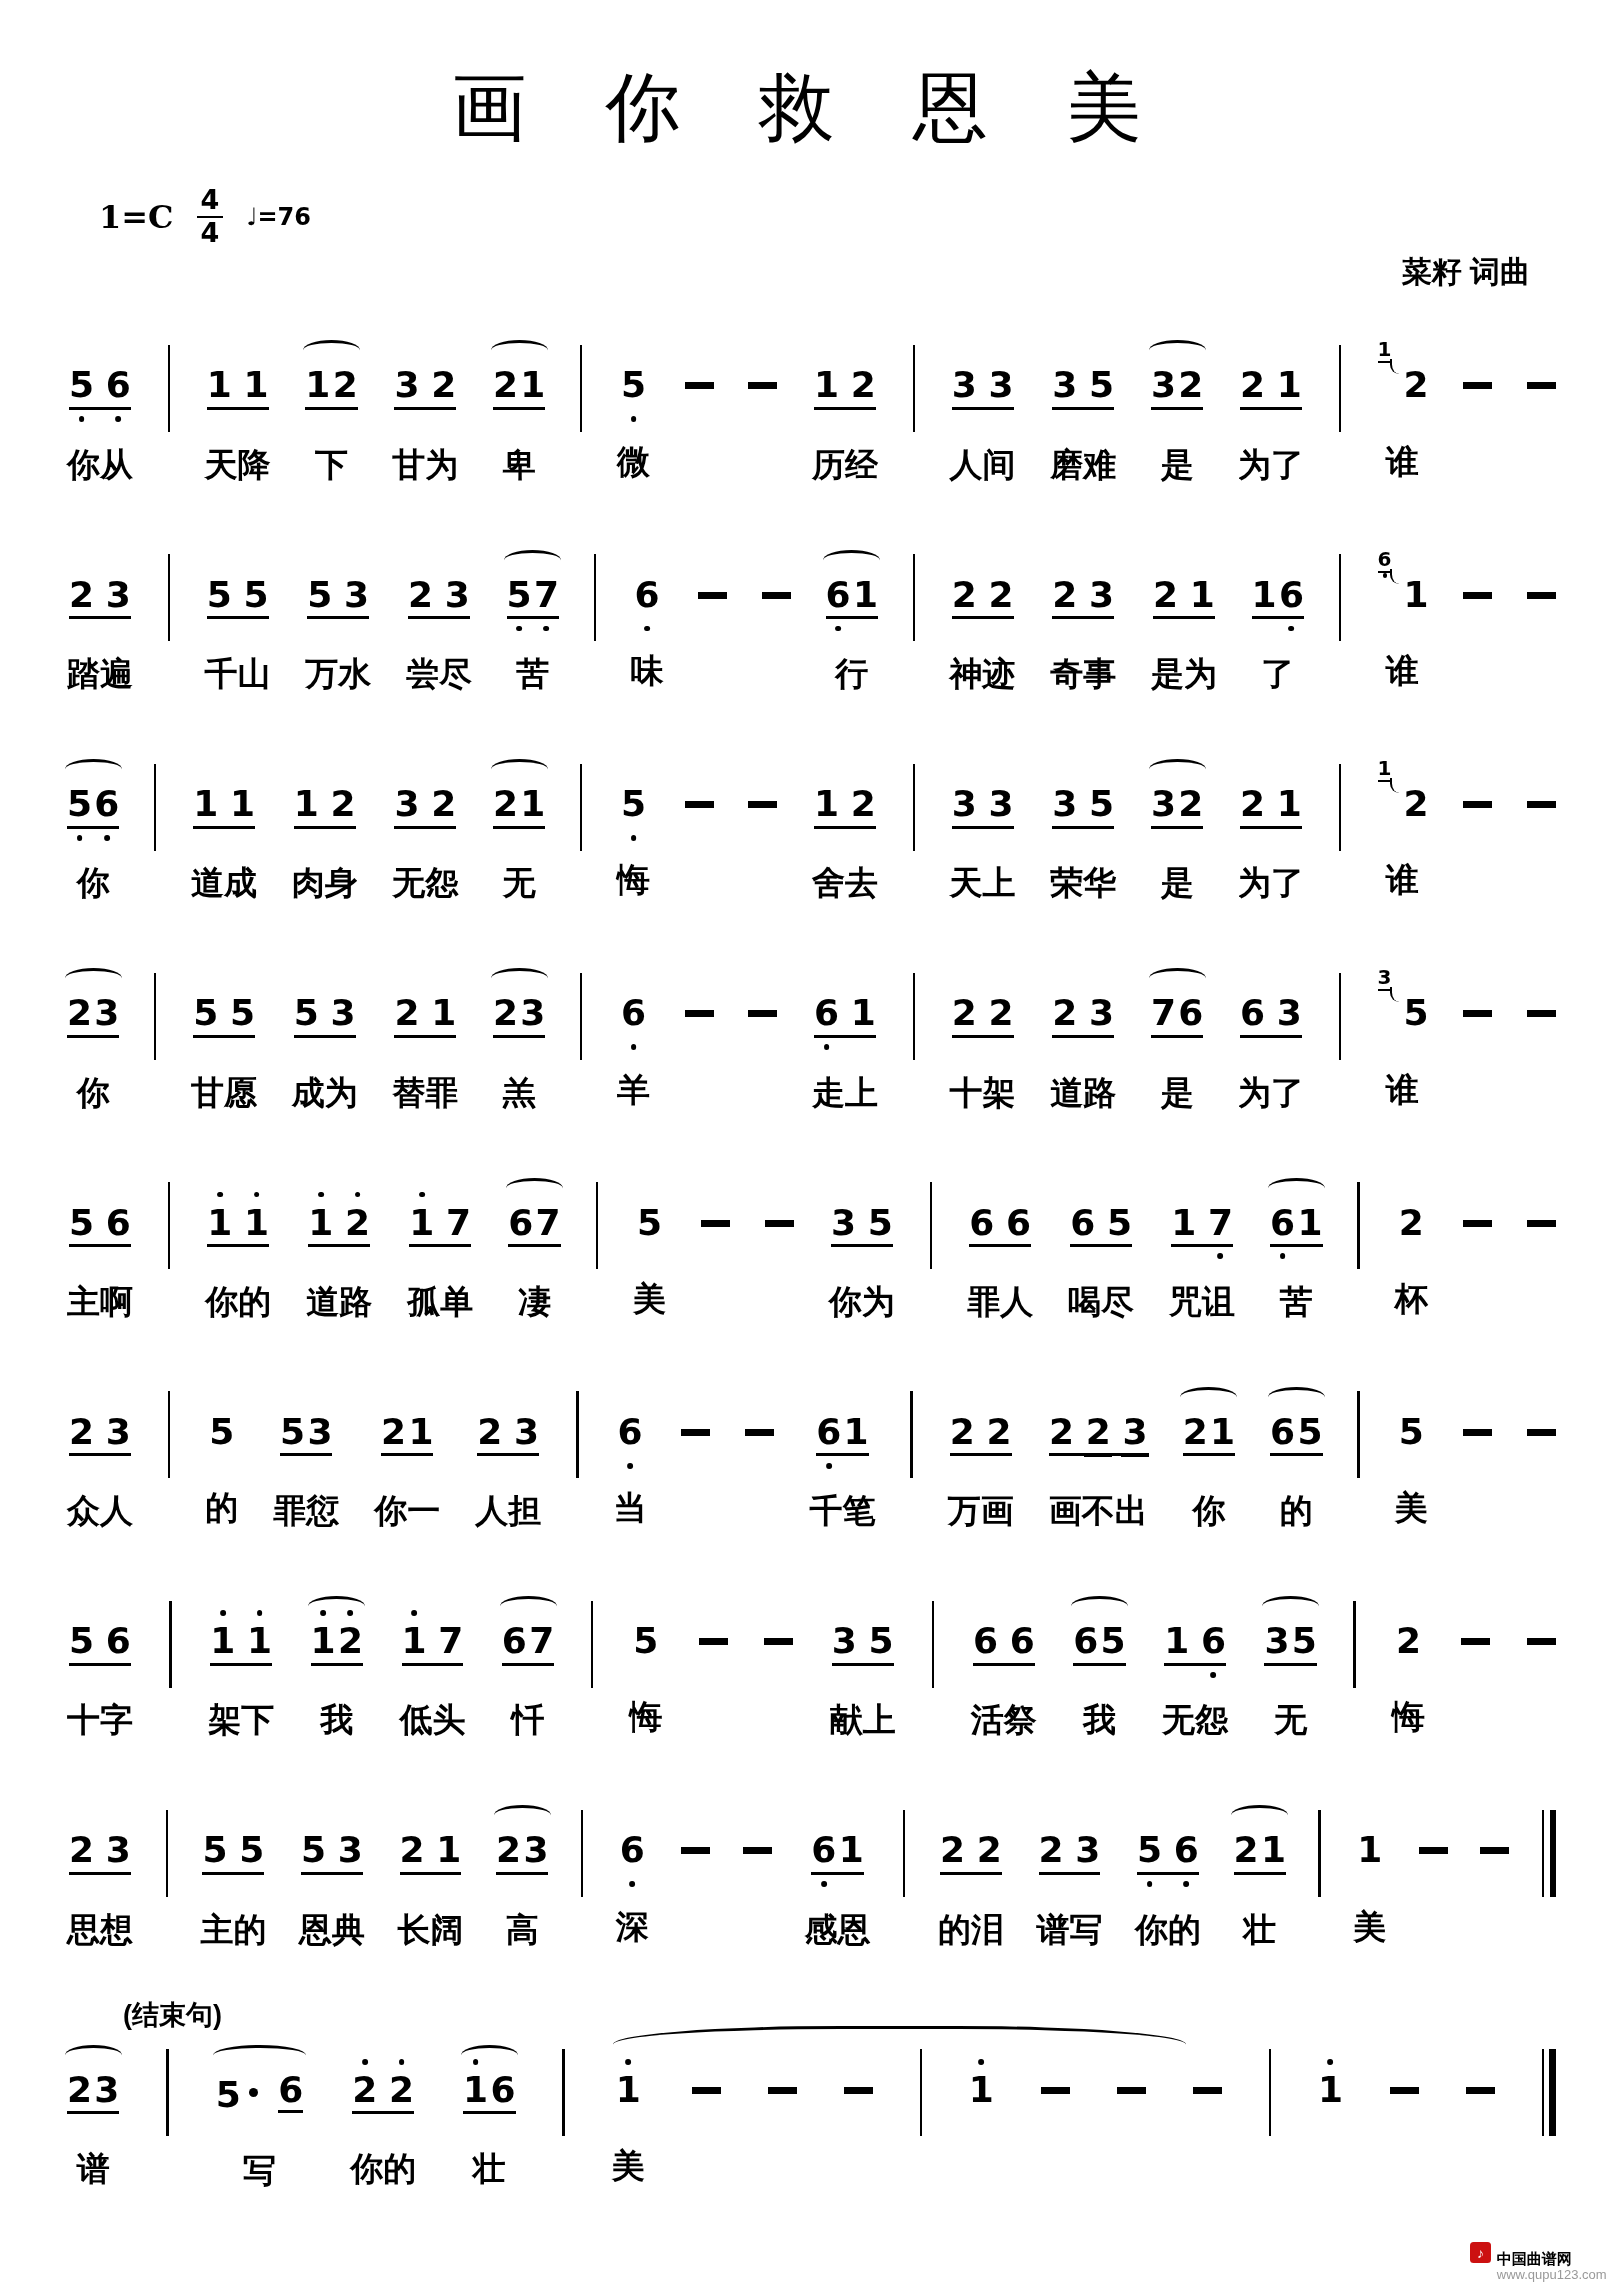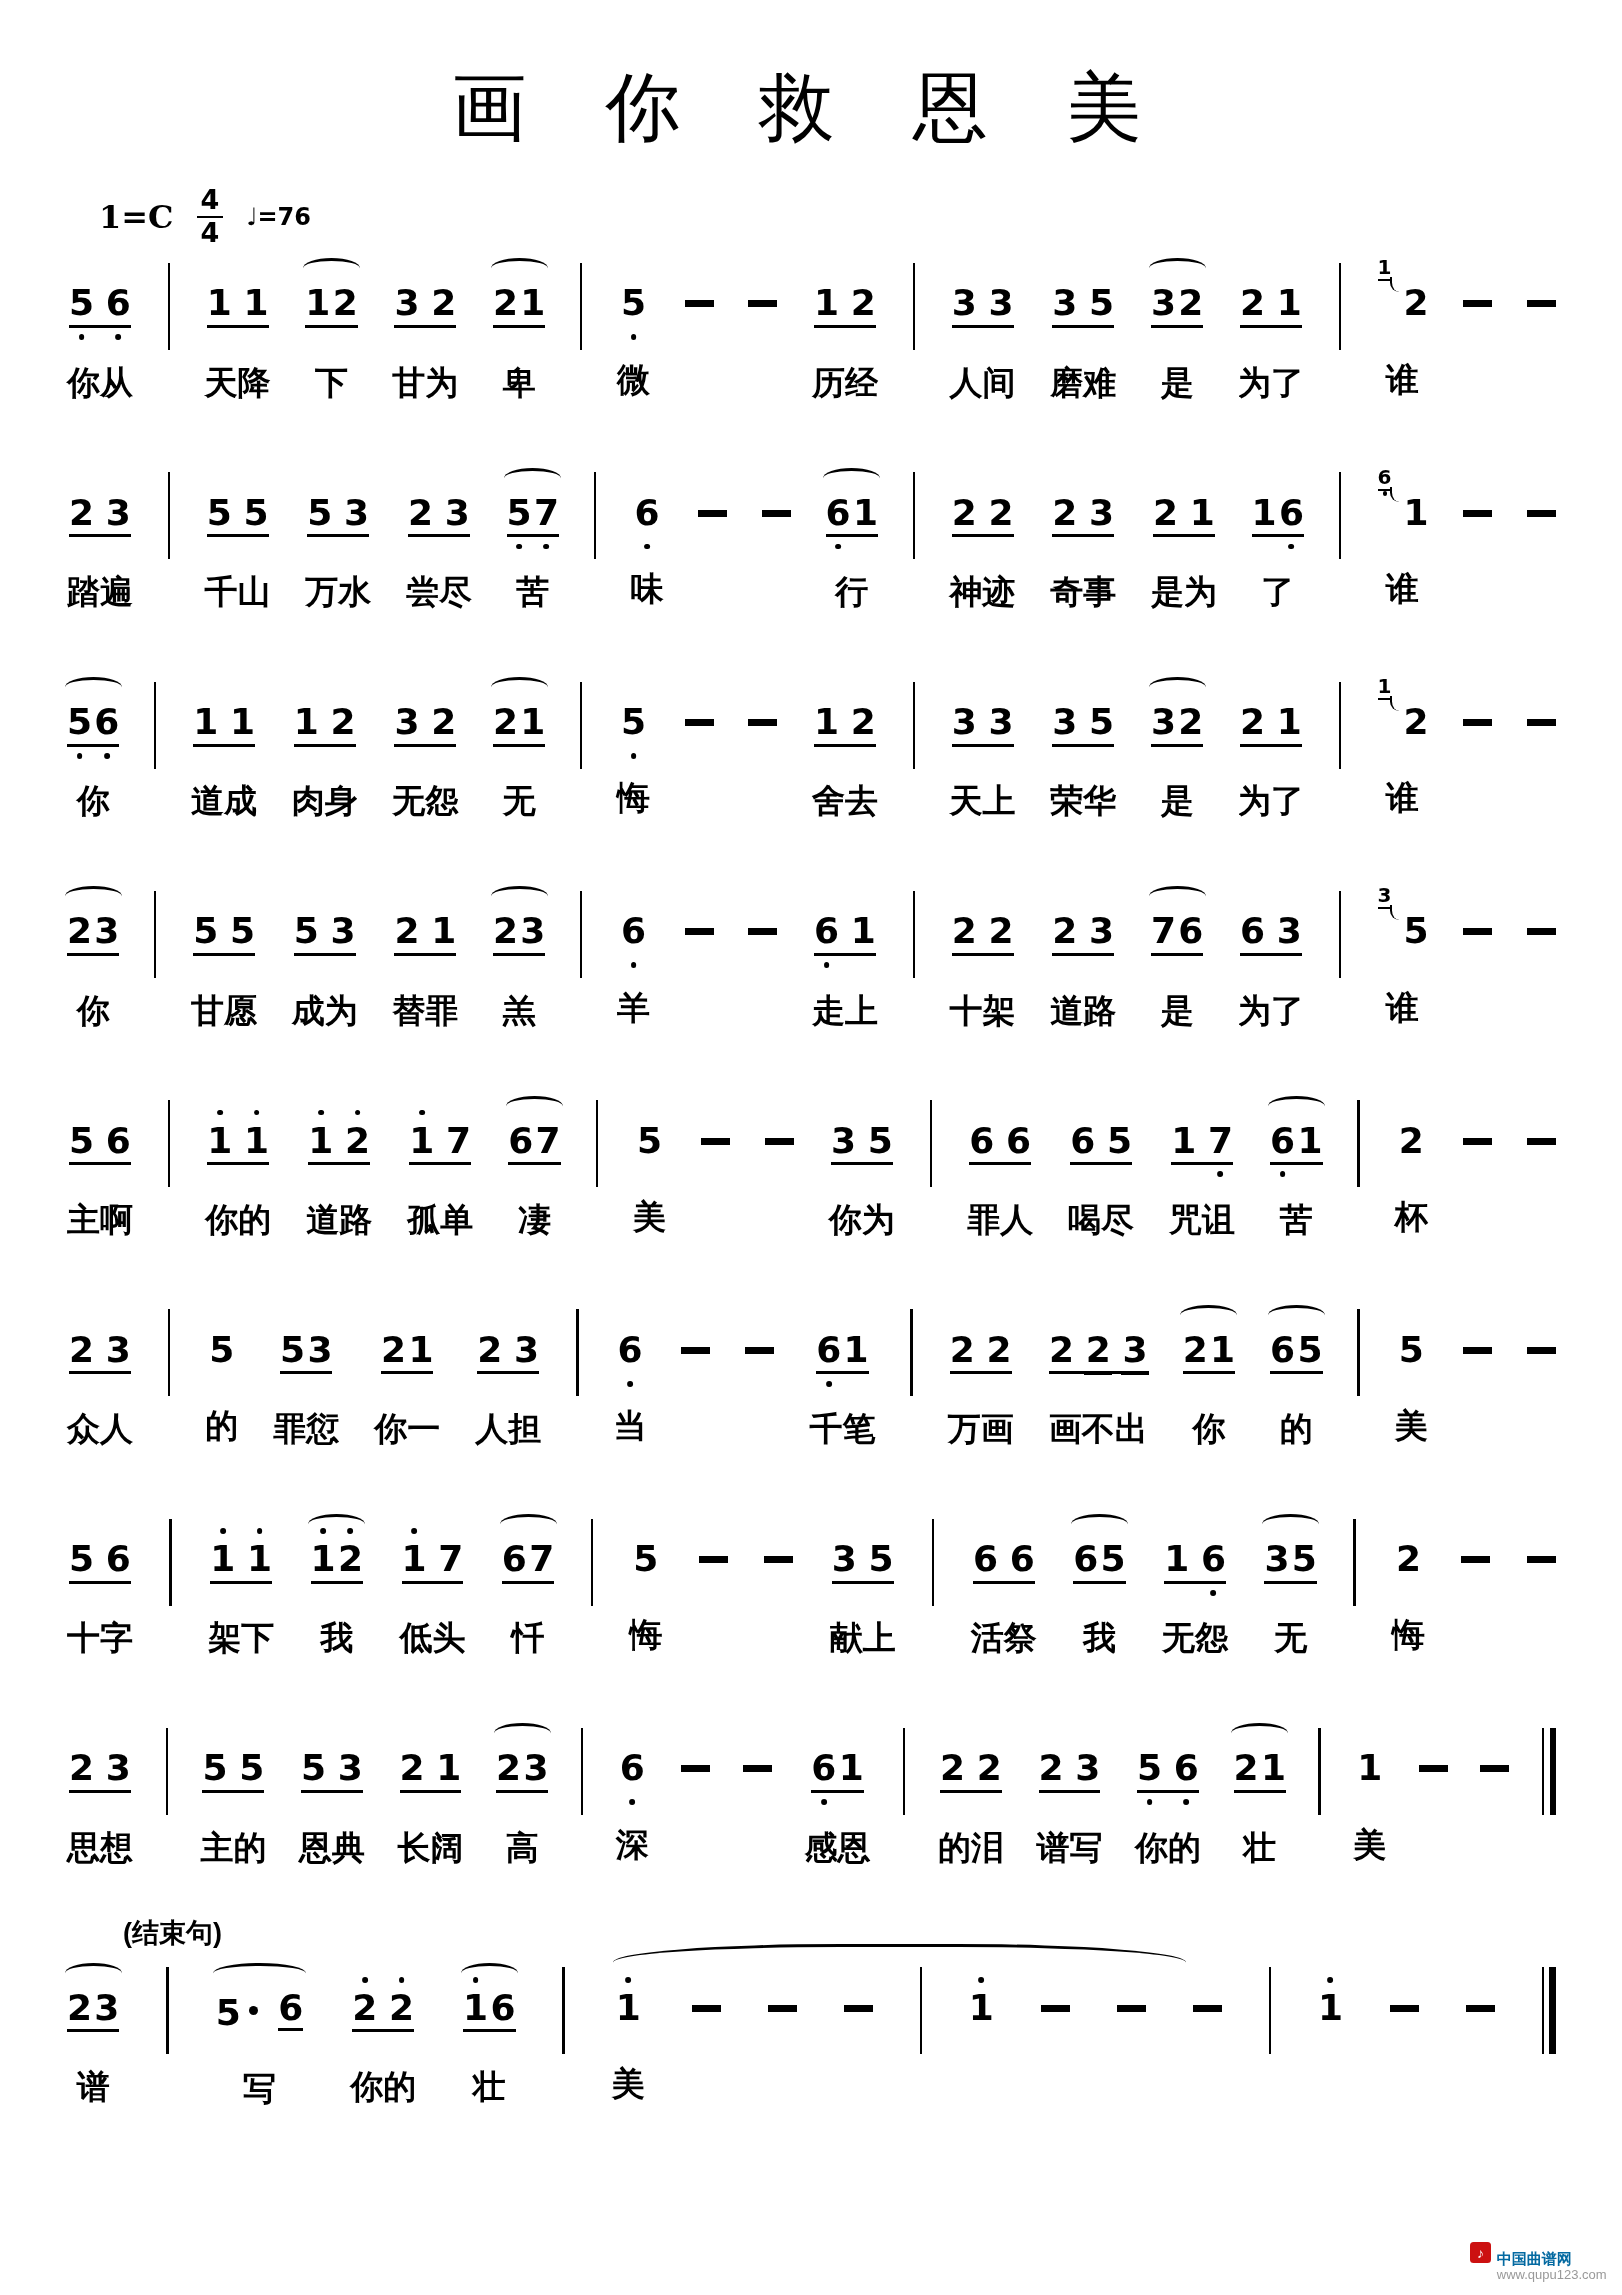--- a/index.html
+++ b/index.html
@@ -36,38 +36,39 @@
   .endbar{display:flex;margin-top:10.5px;}
   .endbar .b1{width:2.3px;height:87px;background:#000;margin-right:5.3px;}
   .endbar .b2{width:6.4px;height:87px;background:#000;}
   .dash-note{width:29px;height:7px;background:#000;margin-top:48px;}
   .lyric{margin-top:8.2px;min-height:40px;font-size:33px;font-weight:600;text-align:center;white-space:nowrap;font-family:"Liberation Sans",sans-serif;}
   .ending-label{font-size:27px;font-weight:600;margin:-11.7px 0 5.8px 56px;}
   
   .watermark{position:absolute;right:16.4px;bottom:13px;display:flex;align-items:center;}
   .wm-icon{width:21px;height:21px;background:#cc1111;border-radius:3.5px;color:#fff;font-size:14px;display:flex;align-items:center;justify-content:center;margin-right:5.8px;}
   .wm-text{display:flex;flex-direction:column;line-height:1.1;}
-  .wm-site{color:#0369a1;font-size:15px;font-weight:bold;margin-top:28px;}
+  .wm-site{color:#000000;font-size:15px;font-weight:bold;margin-top:28px;}
   .wm-url{color:#999;font-size:13px;}
 </style>
 </head>
 <body>
 
 <div class="page">
   <div class="title">画 你 救 恩 美</div>
 
   <div class="meta-row">
     <span>1=C</span>
     <span class="tsig">
       <span class="top">4</span>
       <span class="bot">4</span>
     </span>
     <span class="tempo">♩=76</span>
   </div>
 
+  <div class="credit-row">菜籽 词曲</div>
 
   <div id="score-main">
       <div class="m-line">
         <div class="seg">
           <div class="nbox"><span class="grp ul1">
               <span class="ch lo">5</span>
               <span class="ch lo">6</span>
             </span></div>
           <div class="lyric">你从</div>
         </div>

